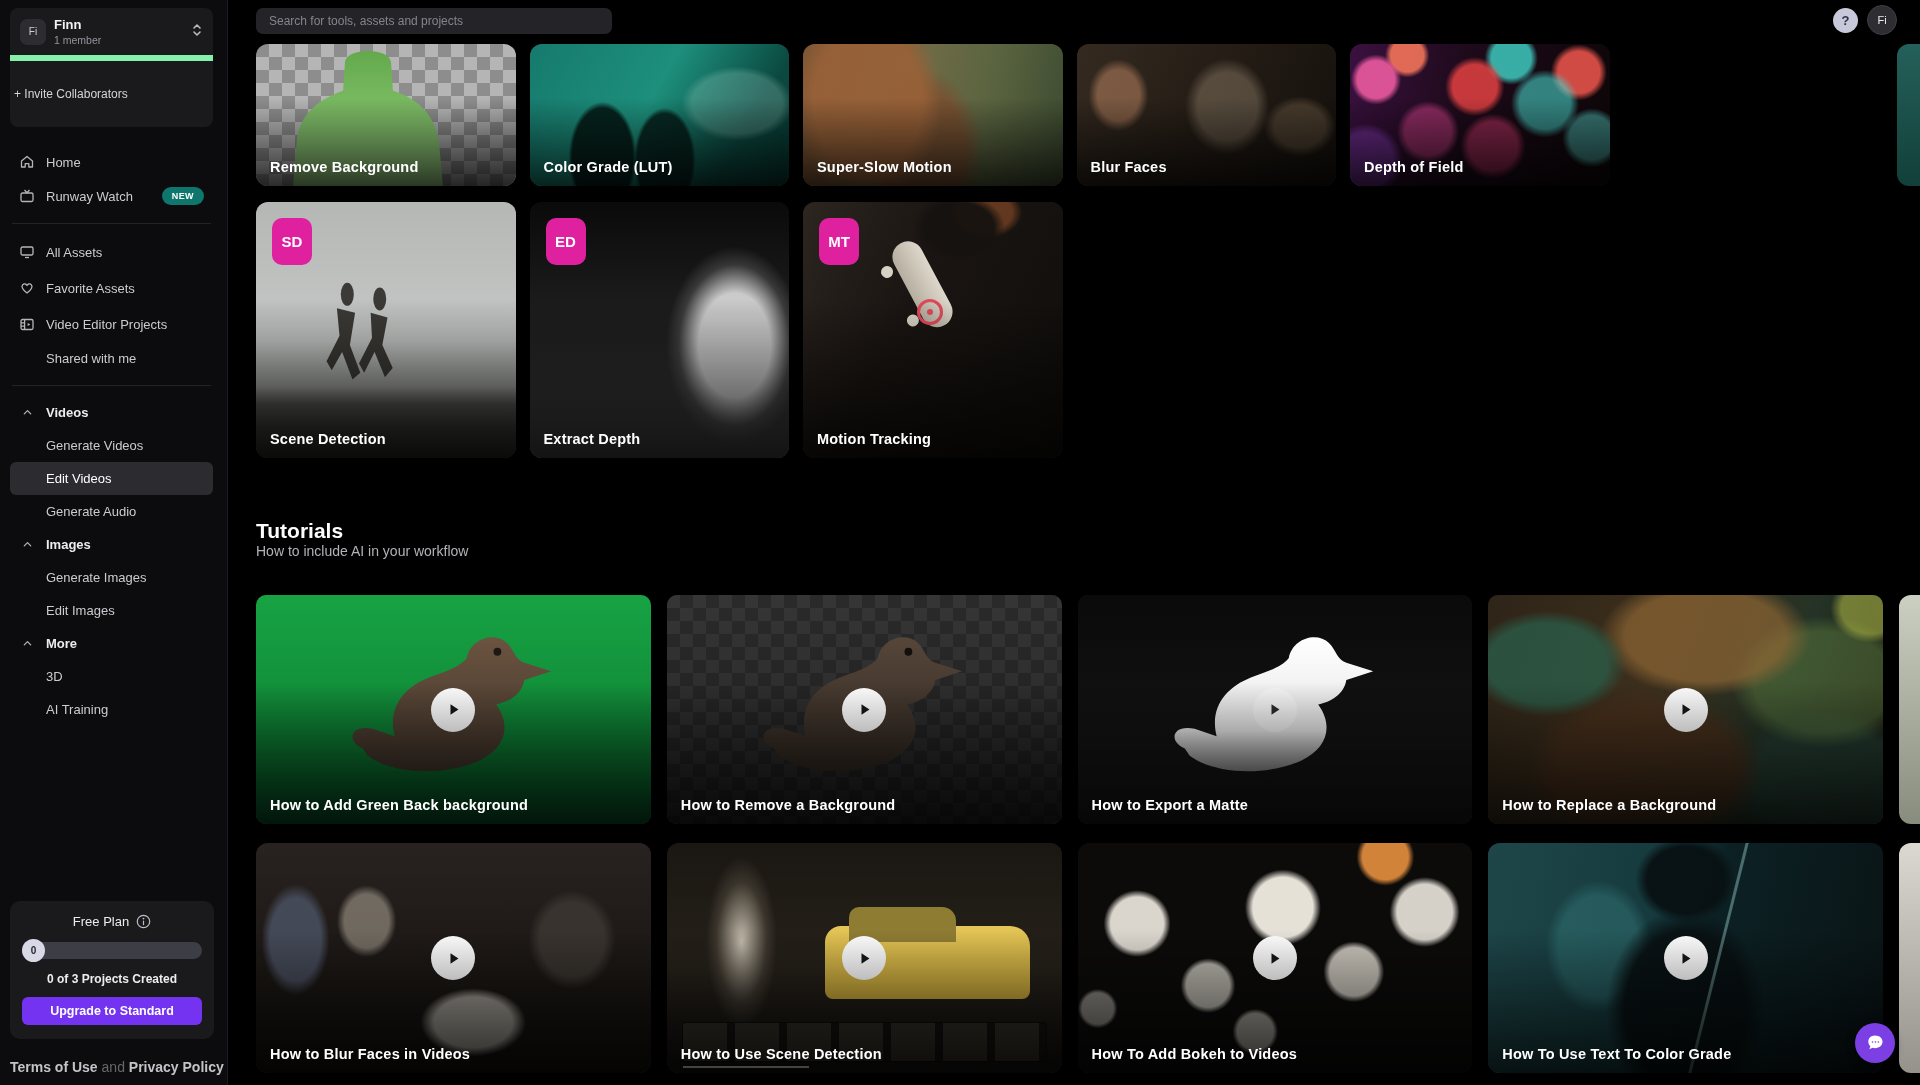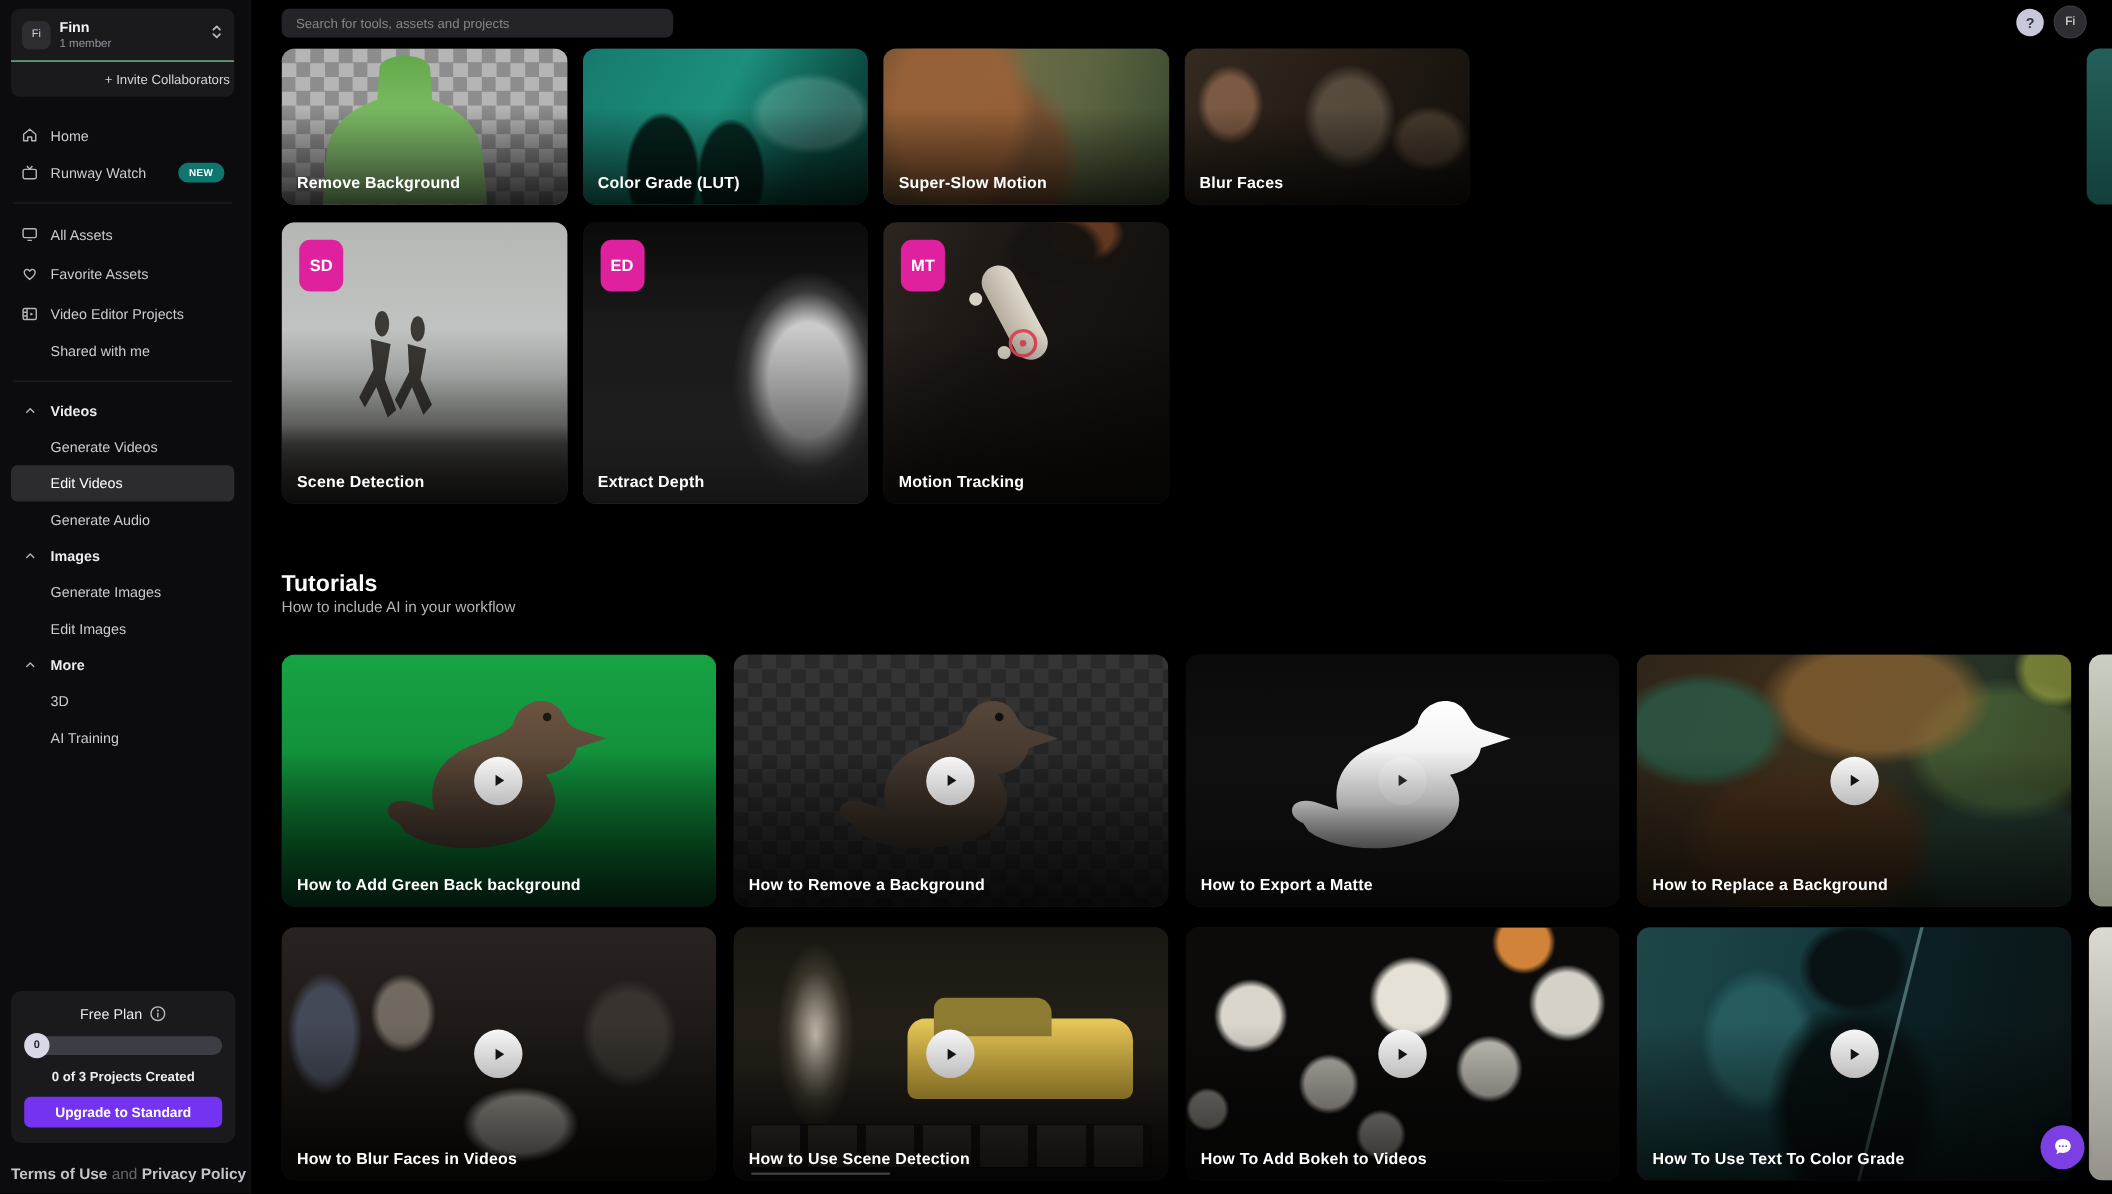--- a/index.html
+++ b/index.html
@@ -17,21 +17,21 @@
     background:#0c0c0e; border-right:1px solid #1c1c20; padding:8px 14px 0 10px;
   }
   .ws-card { background:#1a1a1d; border-radius:8px; overflow:hidden; }
   .ws-row { display:flex; align-items:center; gap:8px; padding:9px 10px; cursor:pointer; }
   .ws-avatar { width:26px; height:26px; border-radius:7px; background:#2c2c31; color:#cfcfd8;
     font-size:10px; display:flex; align-items:center; justify-content:center; flex:0 0 auto; }
   .ws-meta { flex:1; min-width:0; }
   .ws-name { font-size:13px; font-weight:700; color:#f2f2f4; line-height:15px; }
   .ws-members { font-size:10.5px; color:#94949c; margin-top:2px; }
   .ws-chev { color:#b9b9c2; flex:0 0 auto; }
-  .ws-invite { border-top:1px solid #86efac; text-align:right; padding:9px 4px;
+  .ws-invite { border-top:6px solid #86efac; text-align:left; padding:26px 4px;
     font-size:12px; color:#d4d4da; cursor:pointer; }
 
   .nav { margin-top:18px; }
   .nav-item { display:flex; align-items:center; gap:11px; height:34px; padding:0 9px;
     font-size:13px; color:#cbcbd2; border-radius:6px; cursor:pointer; }
   .nav-item .nicon { width:16px; height:16px; display:flex; align-items:center; justify-content:center;
     color:#b4b4bc; flex:0 0 auto; }
   .nav-item .nlabel { white-space:nowrap; }
   .nav-item.lib { height:36px; }
   .nav-item.child { padding-left:36px; height:33px; }
@@ -73,21 +73,21 @@
     background:#2d2d32; border:1px solid #3e3e45; color:#ececf0; font-size:11px;
     display:flex; align-items:center; justify-content:center; cursor:pointer; }
 
   .row { position:absolute; left:28px; width:1627px; display:grid; gap:14px; }
   .tools-row1 { top:44px; grid-template-columns:repeat(6,1fr); }
   .tools-row1 .card { height:142px; }
   .tools-row2 { top:202px; grid-template-columns:repeat(6,1fr); }
   .tools-row2 .card { height:256px; }
   .tut-row { gap:16px; grid-template-columns:repeat(4,1fr); }
   .tut-row1 { top:595px; }
-  .tut-row1 .card { height:229px; }
+  .tut-row1 .card { height:229px;border-radius:10px; }
   .tut-row2 { top:843px; }
   .tut-row2 .card { height:230px; }
 
   .card { position:relative; border-radius:12px; overflow:hidden; background:#141414; cursor:pointer; }
   .art { position:absolute; inset:0; }
   .shade { position:absolute; left:0; right:0; bottom:0; height:62%;
     background:linear-gradient(to top, rgba(0,0,0,.74), rgba(0,0,0,0)); }
   .card .label { position:absolute; left:14px; bottom:11px; font-size:14.5px; font-weight:700;
     color:#fff; letter-spacing:.2px; }
   .tool-badge { position:absolute; left:16px; top:16px; width:40px; height:47px; border-radius:10px;
@@ -397,20 +397,25 @@
       <div class="card">
         <div class="art art-slowmo"></div>
         <div class="shade"></div>
         <div class="label">Super-Slow Motion</div>
       </div>
       <div class="card">
         <div class="art art-blurfaces"></div>
         <div class="shade"></div>
         <div class="label">Blur Faces</div>
       </div>
+      <div class="card">
+        <div class="art art-dof"></div>
+        <div class="shade"></div>
+        <div class="label">Depth of Field</div>
+      </div>
     </section>
 
     <section class="row tools-row2">
       <div class="card">
         <div class="art art-scene">
           <svg class="fig-runners" viewBox="0 0 100 60" preserveAspectRatio="none">
               <g fill="#3c3a36">
                 <circle cx="38" cy="11" r="5"></circle>
                 <path d="M30 17 L44 19 L40 33 L48 45 L42 48 L34 36 L26 44 L22 40 L32 29 Z"></path>
                 <circle cx="63" cy="13" r="5"></circle>

